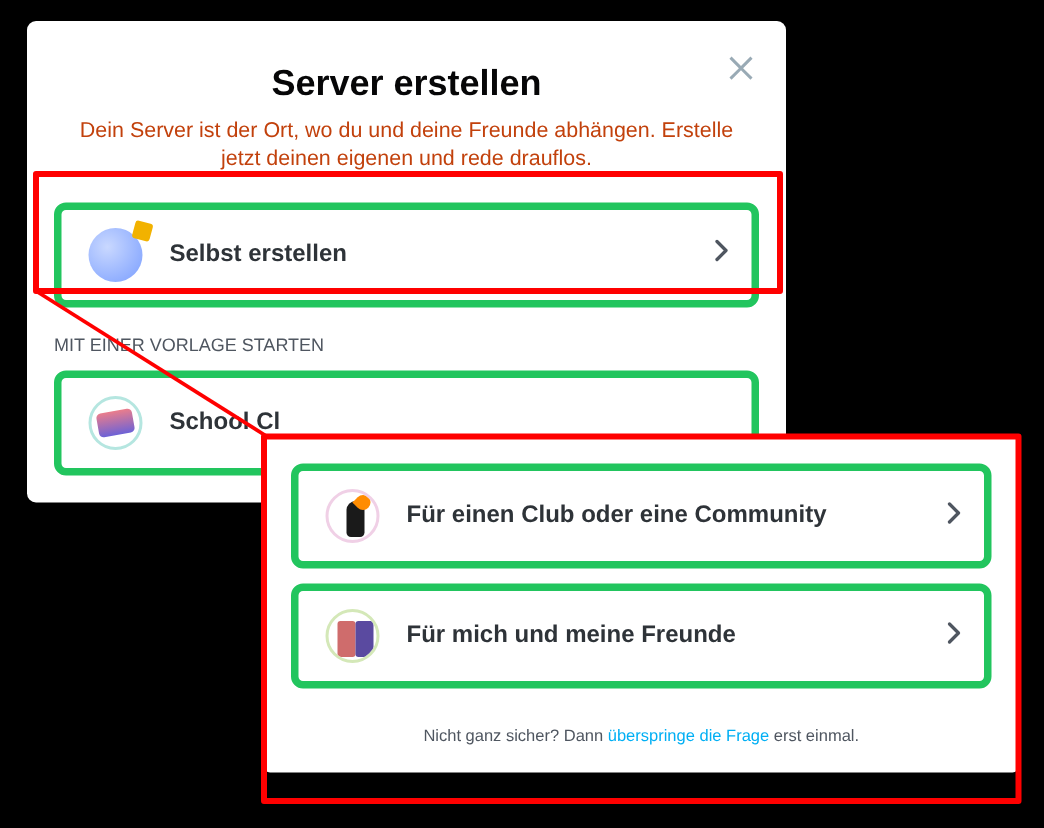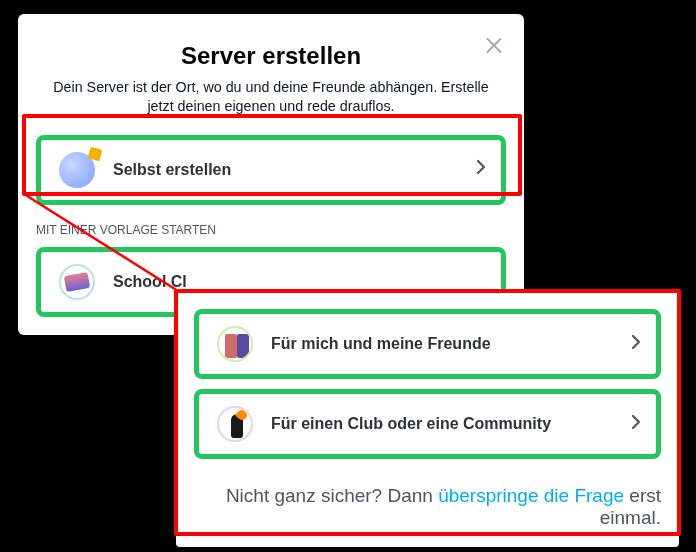--- a/index.html
+++ b/index.html
@@ -37,21 +37,21 @@
       font-size: 24px;
       font-weight: 800;
       text-align: center;
       color: #060607;
       margin-top: 8px;
       margin-bottom: 8px;
     }
     .subtitle {
       font-size: 14.3px;
       text-align: center;
-      color: #0f172a;
+      color: #c2410c;
       line-height: 1.35;
       margin-bottom: 18px;
       padding: 0 12px;
     }
     .option {
       display: flex;
       align-items: center;
       border: 5px solid #22c55e;
       border-radius: 8px;
       padding: 8px 14px;
@@ -113,22 +113,22 @@
       top: 289px;
       width: 507px;
       height: 247px;
       pointer-events: none;
     }
     .connector {
       position: absolute;
       pointer-events: none;
     }
     .footer-text {
-      font-size: 19px;
-      text-align: right;
+      font-size: 11px;
+      text-align: center;
       color: #4f5660;
       padding: 16px 0 14px 0;
     }
     .footer-link {
       color: #00aff4;
       cursor: pointer;
     }
     
     .ic-globe { background: radial-gradient(circle at 35% 35%, #c9d8ff, #7a9eff); border-radius: 50%; width: 36px; height: 36px; position: relative; }
     .ic-globe::after { content:''; position:absolute; top:-4px; right:-6px; width:12px; height:12px; background:#f2b200; border-radius:2px; transform:rotate(15deg); }
@@ -181,40 +181,40 @@
 
 <div class="highlight-red highlight-main"></div>
 
 <svg class="connector" style="left:22px; top:192px; width:660px; height:110px;">
   <line x1="2" y1="2" x2="156" y2="99" stroke="#ff0000" stroke-width="2.5"></line>
 </svg>
 
 <div class="modal-secondary">
   <div class="option">
     <div class="option-icon">
+        <div class="ic-club"></div>
+      </div>
+    <div class="option-label">Für einen Club oder eine Community</div>
+    <div class="chevron">
+      <svg width="12" height="16" viewBox="0 0 12 16">
+          <path d="M3 2l6 6-6 6" stroke="#4f5660" stroke-width="2.2" fill="none" stroke-linecap="round" stroke-linejoin="round"></path>
+        </svg>
+    </div>
+  </div>
+
+  <div class="option">
+    <div class="option-icon">
         <div class="ic-friends"></div>
       </div>
     <div class="option-label">Für mich und meine Freunde</div>
     <div class="chevron">
       <svg width="12" height="16" viewBox="0 0 12 16">
           <path d="M3 2l6 6-6 6" stroke="#4f5660" stroke-width="2.2" fill="none" stroke-linecap="round" stroke-linejoin="round"></path>
         </svg>
     </div>
   </div>
 
-  <div class="option">
-    <div class="option-icon">
-        <div class="ic-club"></div>
-      </div>
-    <div class="option-label">Für einen Club oder eine Community</div>
-    <div class="chevron">
-      <svg width="12" height="16" viewBox="0 0 12 16">
-          <path d="M3 2l6 6-6 6" stroke="#4f5660" stroke-width="2.2" fill="none" stroke-linecap="round" stroke-linejoin="round"></path>
-        </svg>
-    </div>
-  </div>
-
   <div class="footer-text">
     <span>Nicht ganz sicher? Dann </span><span class="footer-link">überspringe die Frage</span><span> erst einmal.</span>
   </div>
 </div>
 
 <div class="highlight-red highlight-second"></div>
 
 </body></html>

